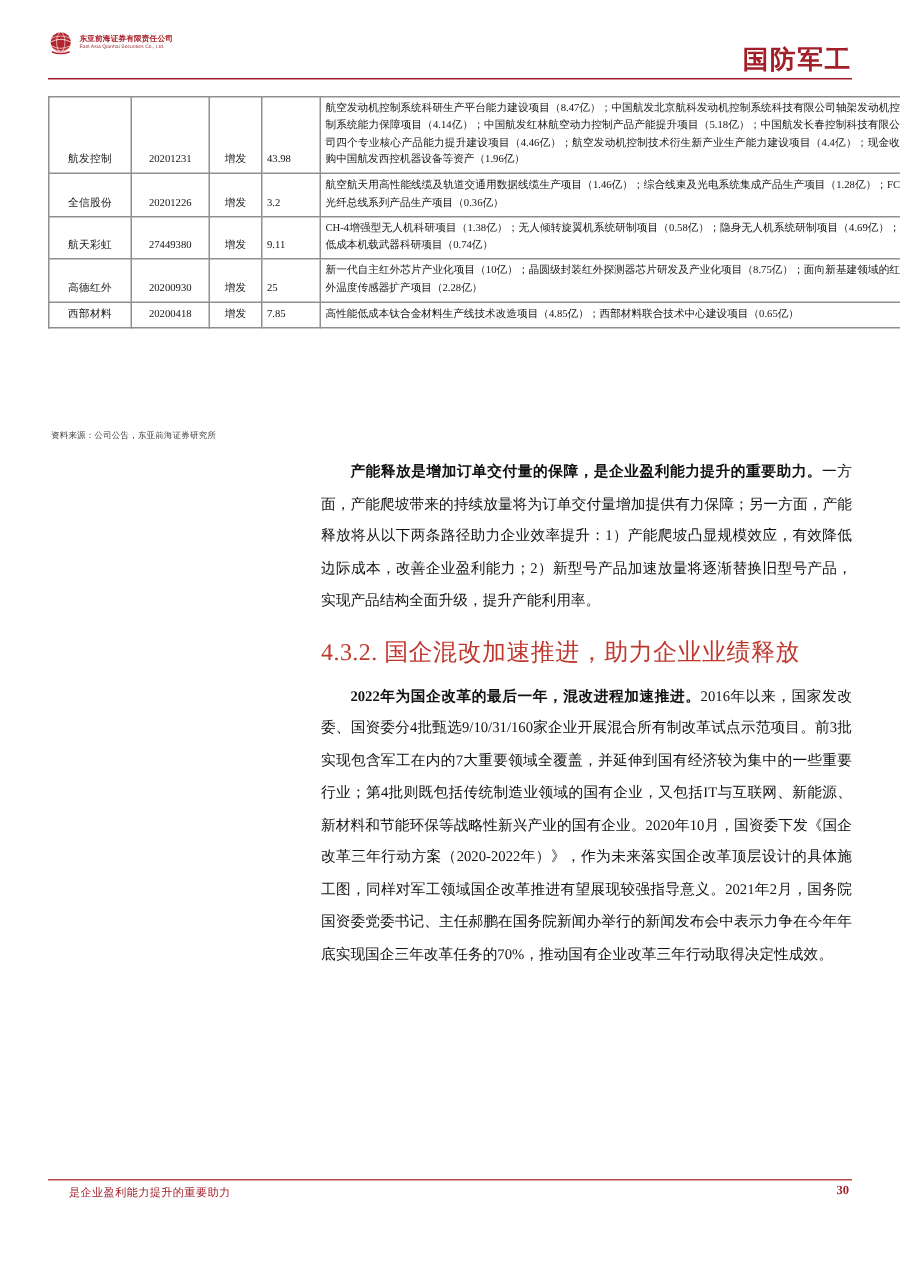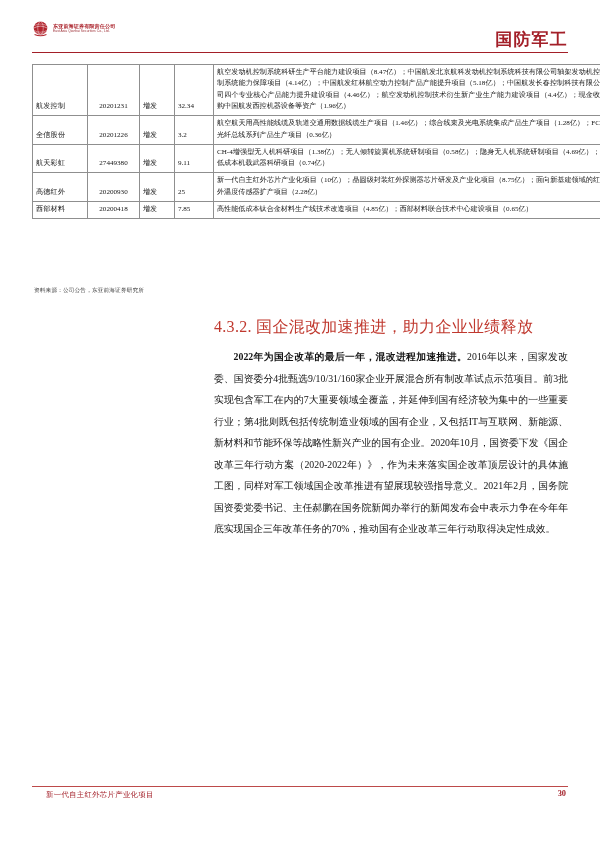--- a/index.html
+++ b/index.html
@@ -92,23 +92,23 @@
   }
   table.data-table td {
     border: 0.7px solid #8f8f8f;
     vertical-align: bottom;
     font-size: 7.1px;
     line-height: 1.62;
     color: #161616;
     padding: 2px 3px 2.5px 3px;
     font-family: "Liberation Serif", "DejaVu Serif", serif;
   }
-  td.c-name  { width: 48px;  text-align: left; letter-spacing: 0.2px;}
+  td.c-name  { width: 48px;  text-align: center; letter-spacing: 0.2px;}
   td.c-date  { width: 45px;  text-align: center; }
-  td.c-type  { width: 28px;  text-align: left; }
+  td.c-type  { width: 28px;  text-align: center; }
   td.c-amt   { width: 32px;  text-align: left; }
   td.c-desc  { width: 383px; text-align: justify; text-justify: inter-ideograph; vertical-align: top; padding-top: 2.5px;}
   .src-note {
     position: absolute;
     left: 34px;
     top: 287px;
     font-size: 5.6px;
     color: #3a3a3a;
     letter-spacing: 0.2px;
   }
@@ -192,21 +192,21 @@
 </div>
 <div class="header-rule"></div>
 
 <div class="data-table-wrap">
   <table class="data-table">
     <tbody>
       <tr>
         <td class="c-name">航发控制</td>
         <td class="c-date">20201231</td>
         <td class="c-type">增发</td>
-        <td class="c-amt">32.34</td>
+        <td class="c-amt">43.98</td>
         <td class="c-desc">航空发动机控制系统科研生产平台能力建设项目（8.47亿）；中国航发北京航科发动机控制系统科技有限公司轴架发动机控制系统能力保障项目（4.14亿）；中国航发红林航空动力控制产品产能提升项目（5.18亿）；中国航发长春控制科技有限公司四个专业核心产品能力提升建设项目（4.46亿）；航空发动机控制技术衍生新产业生产能力建设项目（4.4亿）；现金收购中国航发西控机器设备等资产（1.96亿）</td>
       </tr>
       <tr>
         <td class="c-name">全信股份</td>
         <td class="c-date">20201226</td>
         <td class="c-type">增发</td>
         <td class="c-amt">3.2</td>
         <td class="c-desc">航空航天用高性能线缆及轨道交通用数据线缆生产项目（1.46亿）；综合线束及光电系统集成产品生产项目（1.28亿）；FC光纤总线系列产品生产项目（0.36亿）</td>
       </tr>
       <tr>
@@ -229,26 +229,29 @@
         <td class="c-type">增发</td>
         <td class="c-amt">7.85</td>
         <td class="c-desc">高性能低成本钛合金材料生产线技术改造项目（4.85亿）；西部材料联合技术中心建设项目（0.65亿）</td>
       </tr>
     </tbody>
   </table>
 </div>
 <div class="src-note">资料来源：公司公告，东亚前海证券研究所</div>
 
 <div class="content">
+  <p class="body-par">
+    <span class="lead">产能释放是增加订单交付量的保障，是企业盈利能力提升的重要助力。</span><span>一方面，产能爬坡带来的持续放量将为订单交付量增加提供有力保障；另一方面，产能释放将从以下两条路径助力企业效率提升：1）产能爬坡凸显规模效应，有效降低边际成本，改善企业盈利能力；2）新型号产品加速放量将逐渐替换旧型号产品，实现产品结构全面升级，提升产能利用率。</span>
+  </p>
 
   <h3 class="section-head">4.3.2. 国企混改加速推进，助力企业业绩释放</h3>
 
   <p class="body-par">
     <span class="lead">2022年为国企改革的最后一年，混改进程加速推进。</span><span>2016年以来，国家发改委、国资委分4批甄选9/10/31/160家企业开展混合所有制改革试点示范项目。前3批实现包含军工在内的7大重要领域全覆盖，并延伸到国有经济较为集中的一些重要行业；第4批则既包括传统制造业领域的国有企业，又包括IT与互联网、新能源、新材料和节能环保等战略性新兴产业的国有企业。2020年10月，国资委下发《国企改革三年行动方案（2020-2022年）》，作为未来落实国企改革顶层设计的具体施工图，同样对军工领域国企改革推进有望展现较强指导意义。2021年2月，国务院国资委党委书记、主任郝鹏在国务院新闻办举行的新闻发布会中表示力争在今年年底实现国企三年改革任务的70%，推动国有企业改革三年行动取得决定性成效。</span>
   </p>
 
   <div class="gap-sm"></div>
 
 </div>
 
 <div class="footer-rule"></div>
-<div class="footer-note">新一代自主红外芯片产业化项目</div>
+<div class="footer-note">是企业盈利能力提升的重要助力</div>
 <div class="page-num">30</div>
 
 </body></html>

